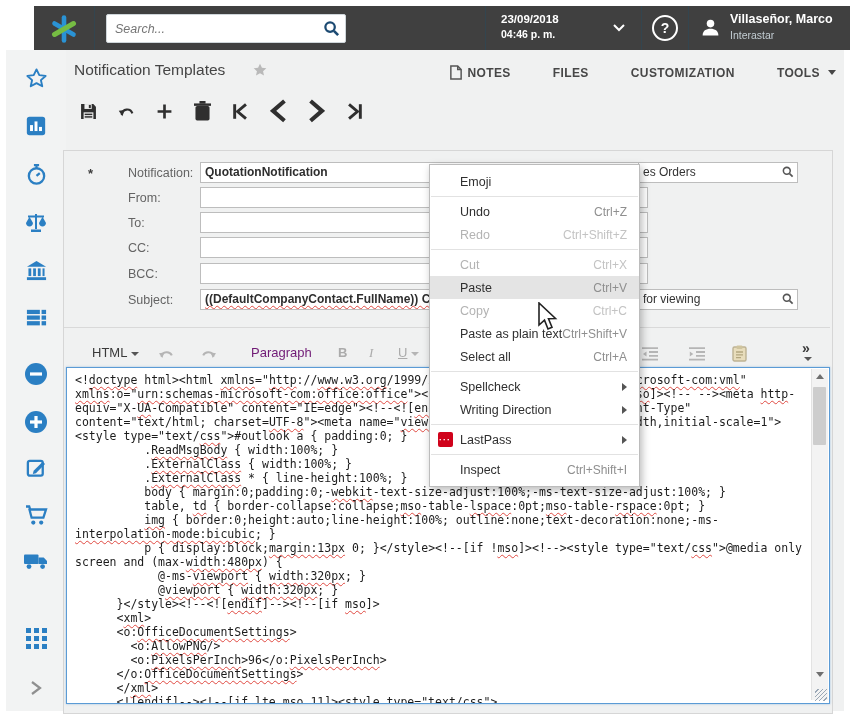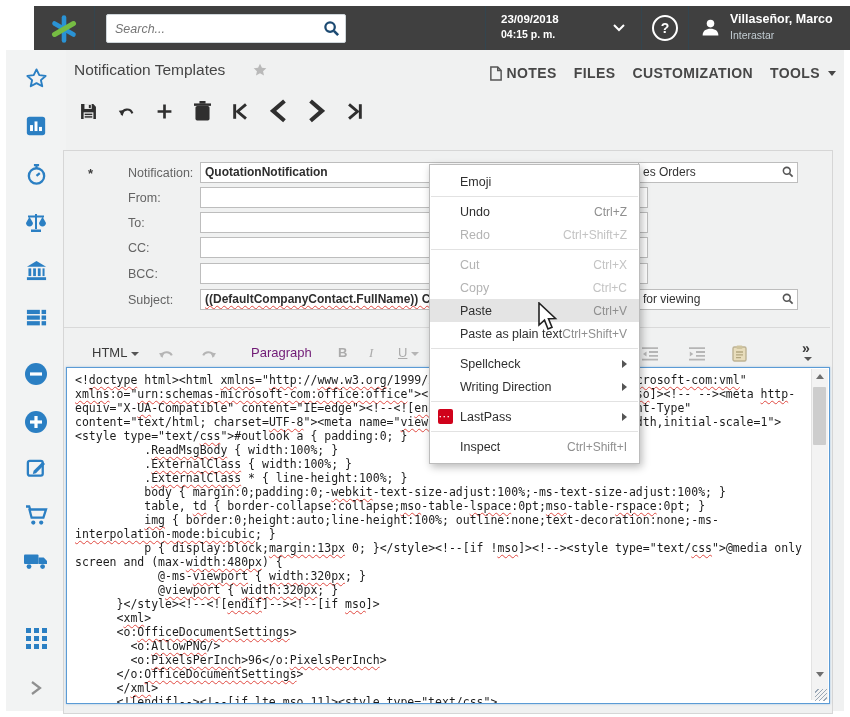--- a/index.html
+++ b/index.html
@@ -27,22 +27,22 @@
   .user-co{position:absolute;left:42px;top:23px;font-size:10.5px;color:#c2ccd2;}
 
   
   .bodybg{position:absolute;left:6px;top:50px;width:838px;height:661px;background:#f0f1f1;}
   .sidebar{position:absolute;left:6px;top:50px;width:60px;height:661px;background:#f2f3f3;}
   .side-ic{position:absolute;left:0;width:60px;display:flex;justify-content:center;cursor:pointer;}
 
   
   .pagetitle{position:absolute;left:74px;top:61px;font-size:15.5px;color:#454545;}
   .title-star{position:absolute;left:252px;top:62px;width:16px;height:16px;}
-  .linkbar{position:absolute;right:14px;top:65px;display:flex;gap:17px;align-items:center;
-      font-size:14px;font-weight:bold;letter-spacing:.4px;color:#474747;}
+  .linkbar{position:absolute;right:14px;top:65px;display:flex;gap:42px;align-items:center;
+      font-size:12px;font-weight:bold;letter-spacing:.4px;color:#474747;}
   .linkitem{display:flex;align-items:center;gap:5px;cursor:pointer;}
   .tools-caret{width:0;height:0;border-left:4px solid transparent;border-right:4px solid transparent;border-top:5px solid #474747;margin-left:3px;}
 
   
   .rectb{position:absolute;left:80px;top:100px;display:flex;gap:21px;align-items:center;height:22px;}
   .rtb-btn{width:17px;height:17px;display:flex;align-items:center;justify-content:center;cursor:pointer;}
 
   
   .panel{position:absolute;left:63px;top:150px;width:768px;height:562px;border:1px solid #d6d6d6;background:#f0f1f1;}
   .flabel{position:absolute;font-size:12.5px;color:#646464;margin-left:28px;}
@@ -107,21 +107,21 @@
     <div class="searchwrap">
       <input placeholder="Search..." style="">
       <svg class="search-ico" viewBox="0 0 18 18">
         <circle cx="7.5" cy="7.5" r="5" fill="none" stroke="#1c4a72" stroke-width="2.4"></circle>
         <path d="M11.5 11.5 L16 16" stroke="#1c4a72" stroke-width="2.8"></path>
       </svg>
     </div>
     <div class="tb-sep" style="left:451px"></div>
     <div class="datecell">
       <div class="dateline1">23/09/2018</div>
-      <div class="dateline2">04:15 p. m.</div>
+      <div class="dateline2">04:46 p. m.</div>
       <svg class="chev" style="position:absolute;right:16px;top:18px" viewBox="0 0 12 8">
         <path d="M1 1l5 5 5-5" fill="none" stroke="#fff" stroke-width="2"></path>
         </svg>
     </div>
     <div class="tb-sep" style="left:607px"></div>
     <div class="helpcell">
       <div class="help-q">?</div>
     </div>
     <div class="tb-sep" style="left:654px"></div>
     <div class="usercell">
@@ -462,34 +462,39 @@
         <span class="menu-gutter"></span>
         <span class="menu-label">Redo</span>
         <span class="menu-short">Ctrl+Shift+Z</span>
       </div>
       <div class="menu-sep"></div>
       <div class="menu-item disabled">
         <span class="menu-gutter"></span>
         <span class="menu-label">Cut</span>
         <span class="menu-short">Ctrl+X</span>
       </div>
+      <div class="menu-item highlighted">
+        <span class="menu-gutter"></span>
+        <span class="menu-label">Paste</span>
+        <span class="menu-short">Ctrl+V</span>
+      </div>
       <div class="menu-item disabled">
         <span class="menu-gutter"></span>
         <span class="menu-label">Copy</span>
         <span class="menu-short">Ctrl+C</span>
       </div>
-      <div class="menu-item highlighted">
-        <span class="menu-gutter"></span>
-        <span class="menu-label">Paste</span>
-        <span class="menu-short">Ctrl+V</span>
-      </div>
       <div class="menu-item">
         <span class="menu-gutter"></span>
         <span class="menu-label">Paste as plain text</span>
         <span class="menu-short">Ctrl+Shift+V</span>
+      </div>
+      <div class="menu-item">
+        <span class="menu-gutter"></span>
+        <span class="menu-label">Select all</span>
+        <span class="menu-short">Ctrl+A</span>
       </div>
       <div class="menu-sep"></div>
       <div class="menu-item">
         <span class="menu-gutter"></span>
         <span class="menu-label">Spellcheck</span>
         <span class="menu-arrow"></span>
       </div>
       <div class="menu-item">
         <span class="menu-gutter"></span>
         <span class="menu-label">Writing Direction</span>

